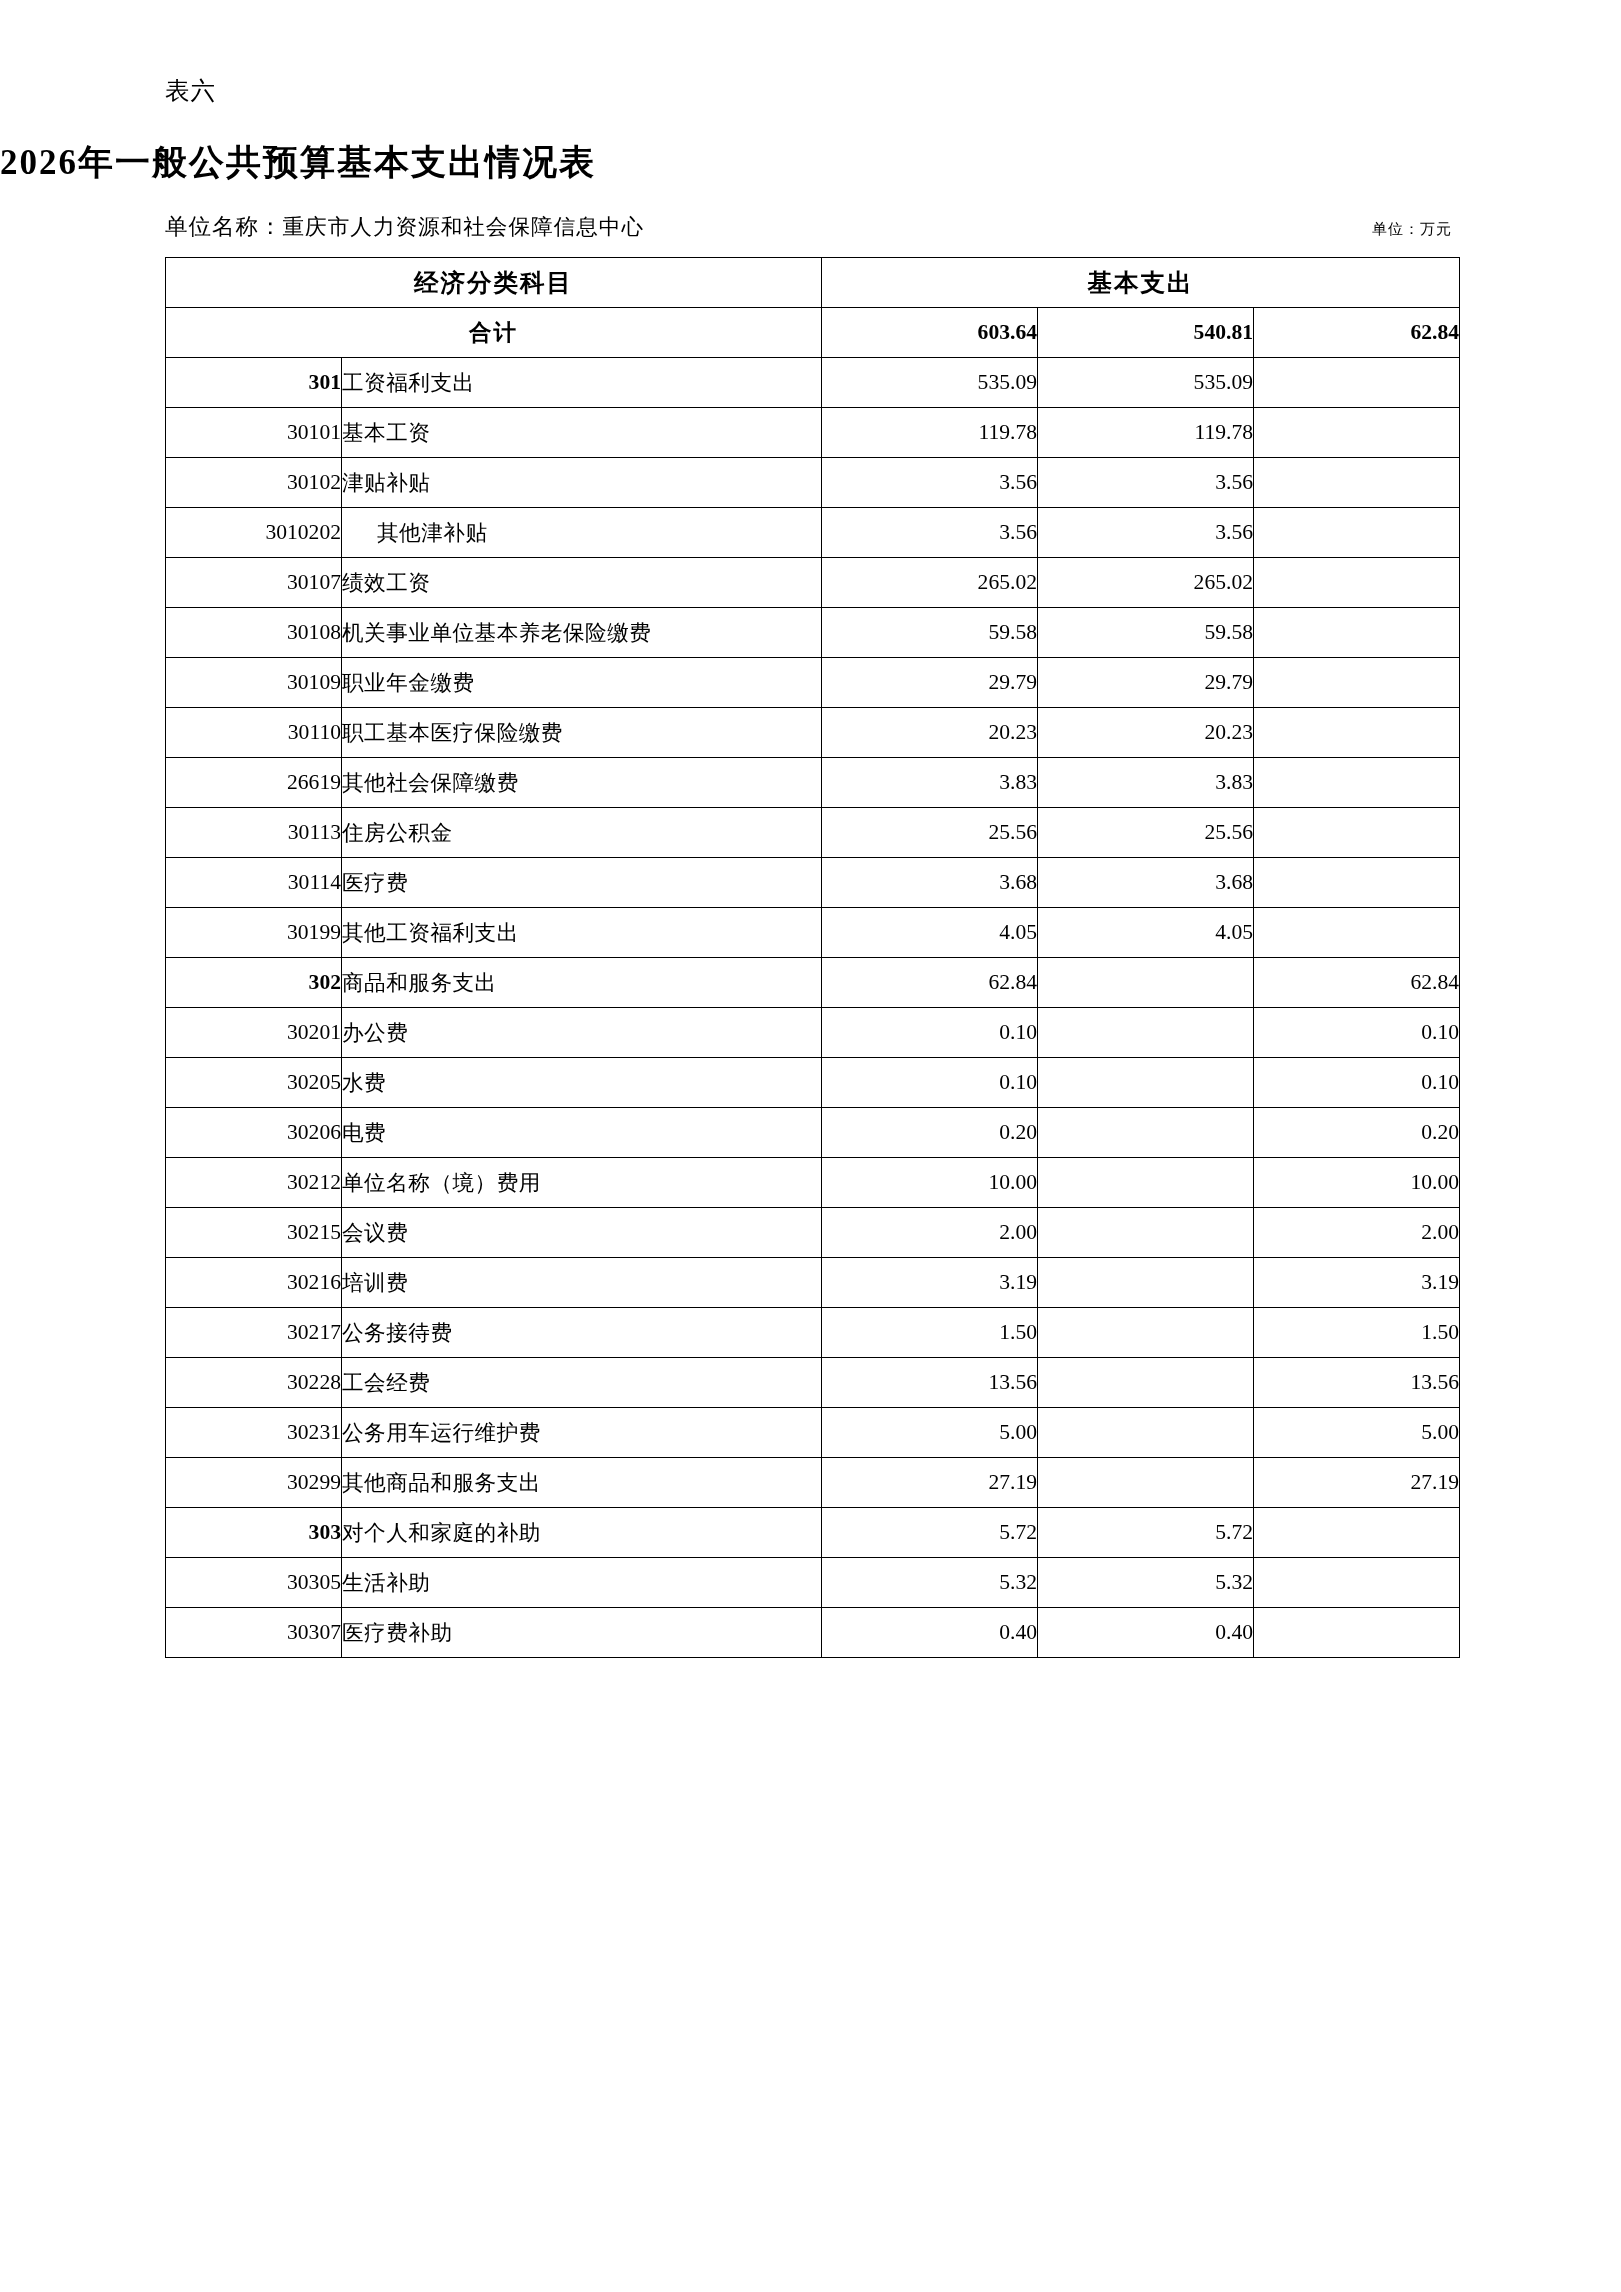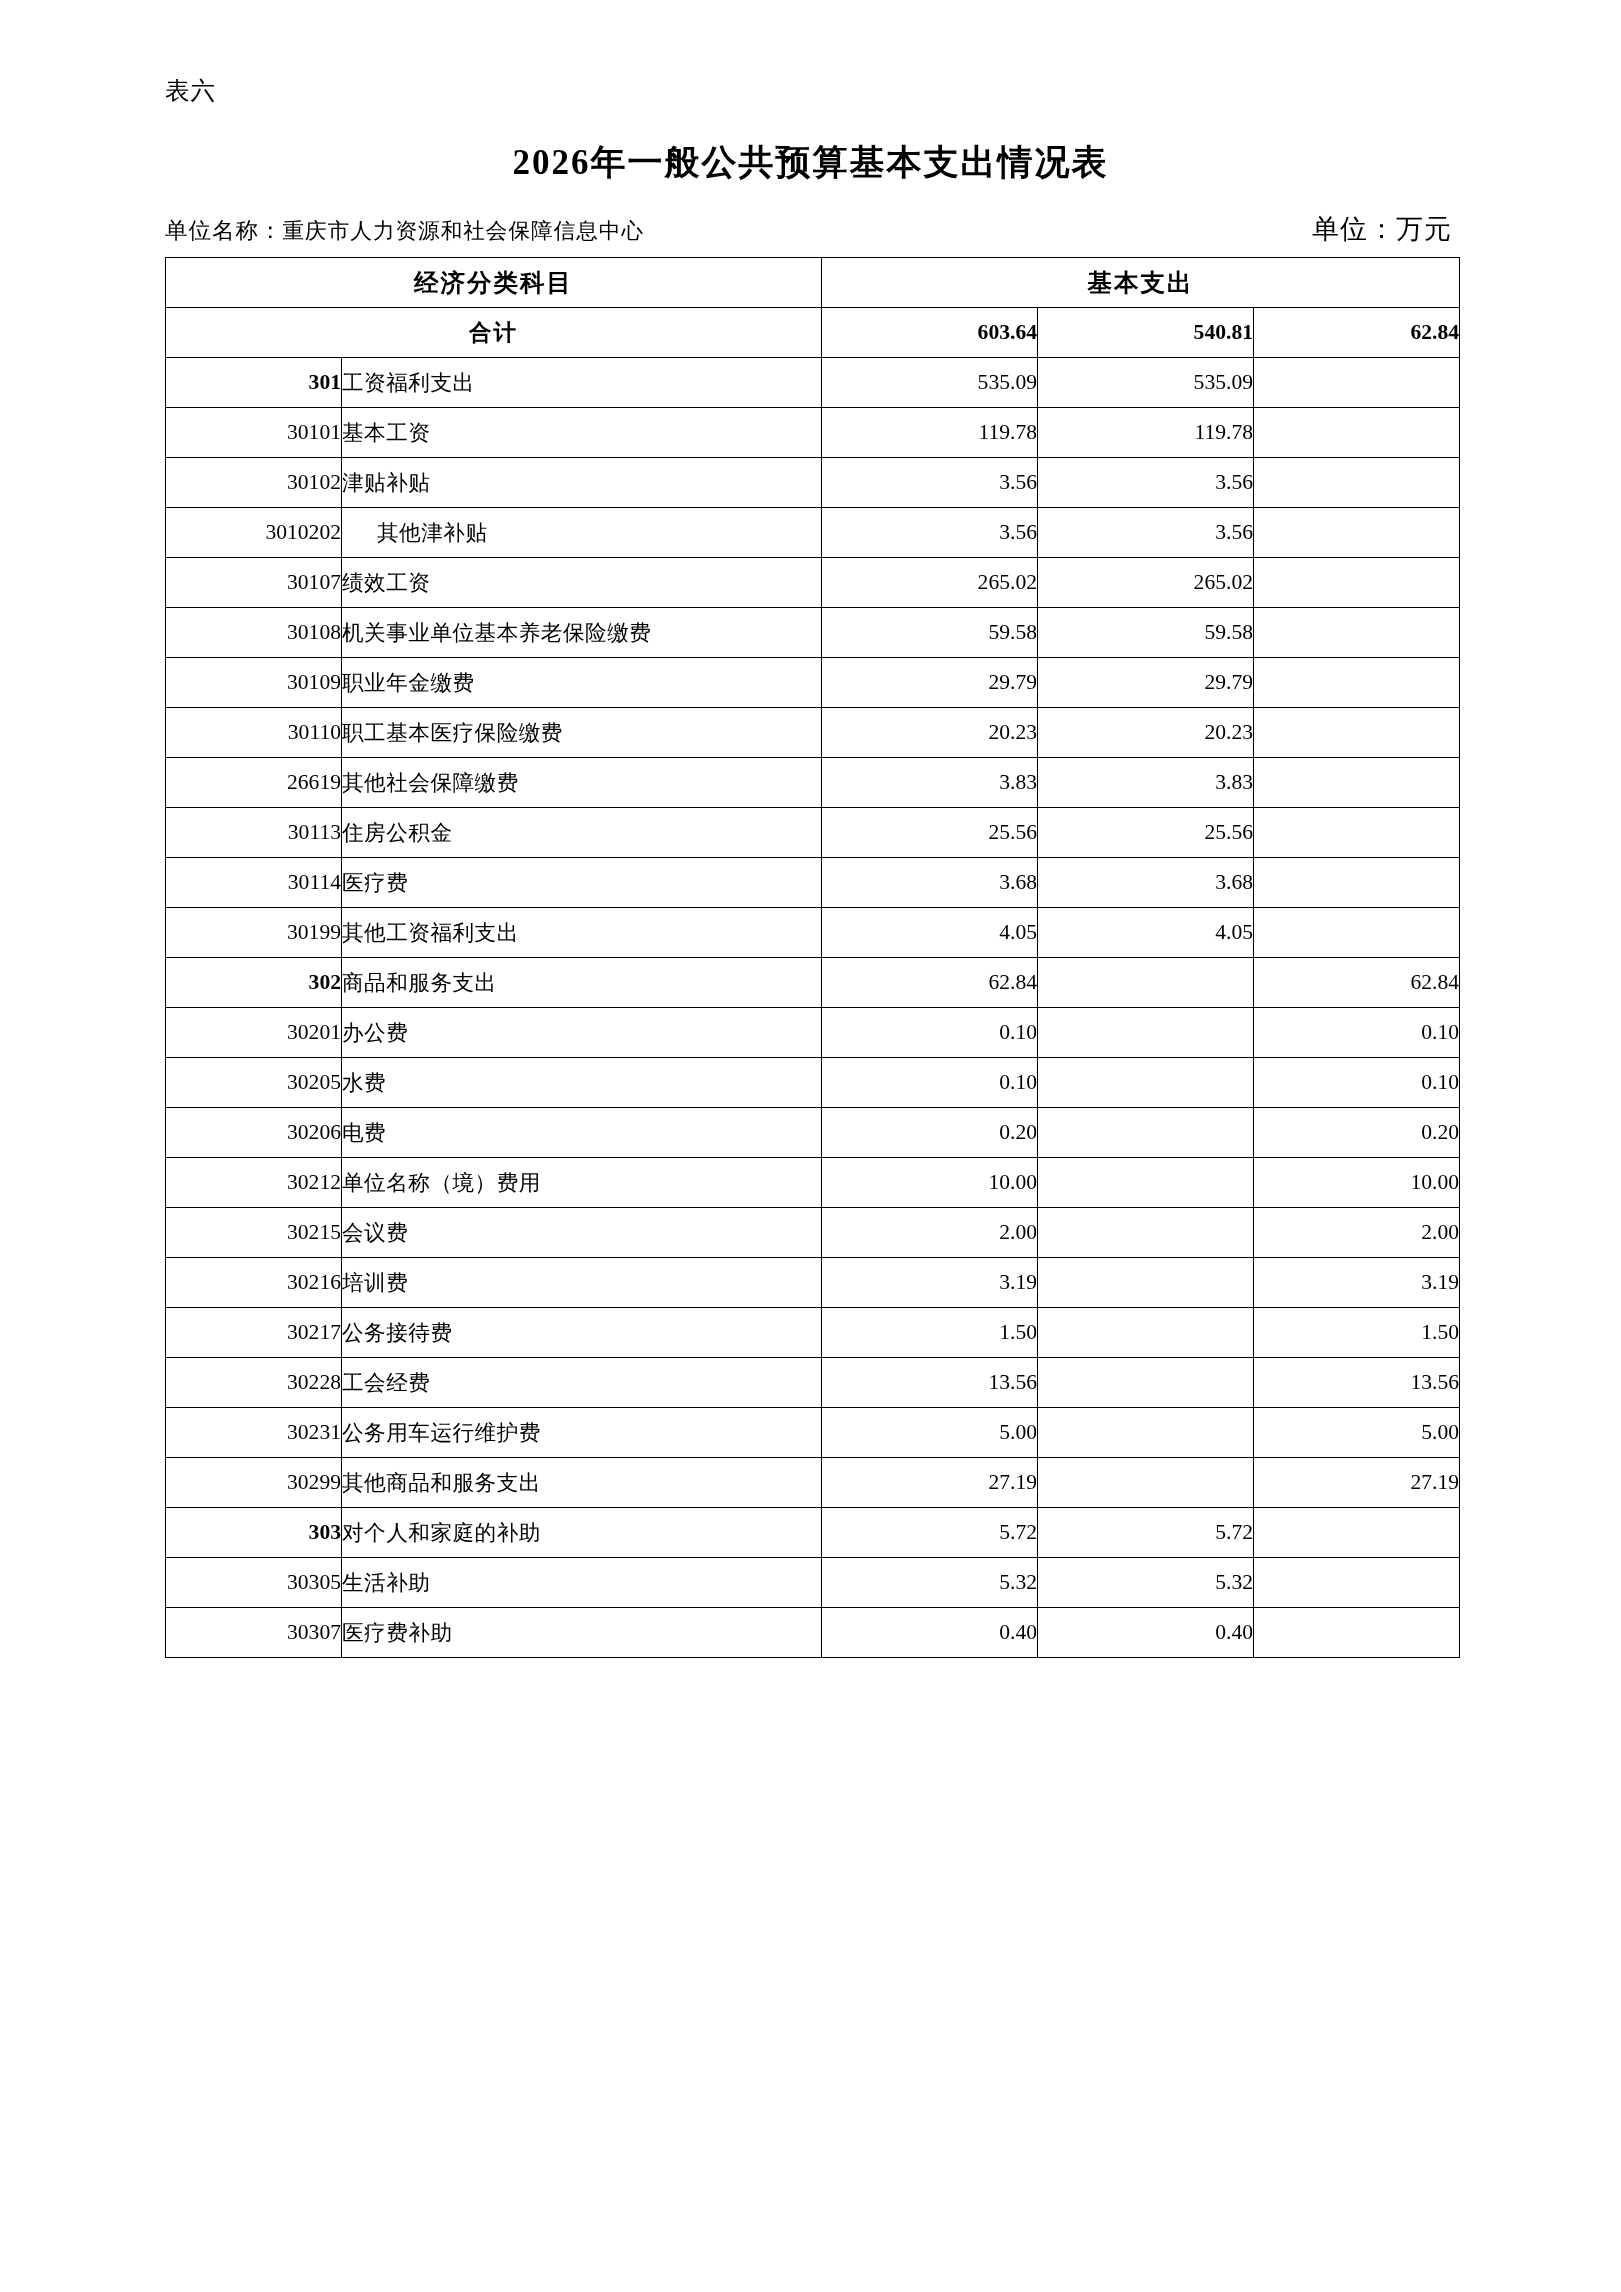--- a/index.html
+++ b/index.html
@@ -27,21 +27,20 @@
     top: 74px;
     font-size: 24.5px;
     font-family: "Liberation Serif", "DejaVu Serif", serif;
     letter-spacing: 1px;
   }
   .doc-title {
     position: absolute;
     left: 0;
     right: 0;
     top: 139px;
-    text-align: center;
     font-size: 35px;
     font-weight: bold;
     letter-spacing: 2px;
   }
   .meta-row {
     position: absolute;
     left: 165px;
     right: 165px;
     top: 211px;
     font-size: 22.5px;
@@ -50,21 +49,21 @@
     align-items: baseline;
   }
   .meta-left {
     letter-spacing: 1px;
   }
   .meta-left .unit-name {
     font-size: 21.6px;
   }
   .meta-right {
     letter-spacing: 1px;
-    font-size: 27px;
+    font-size: 15px;
     padding-right: 3.9px;
   }
   table.budget {
     position: absolute;
     left: 165px;
     top: 257px;
     width: 1294px;
     border-collapse: collapse;
     table-layout: fixed;
     font-size: 21.6px;

